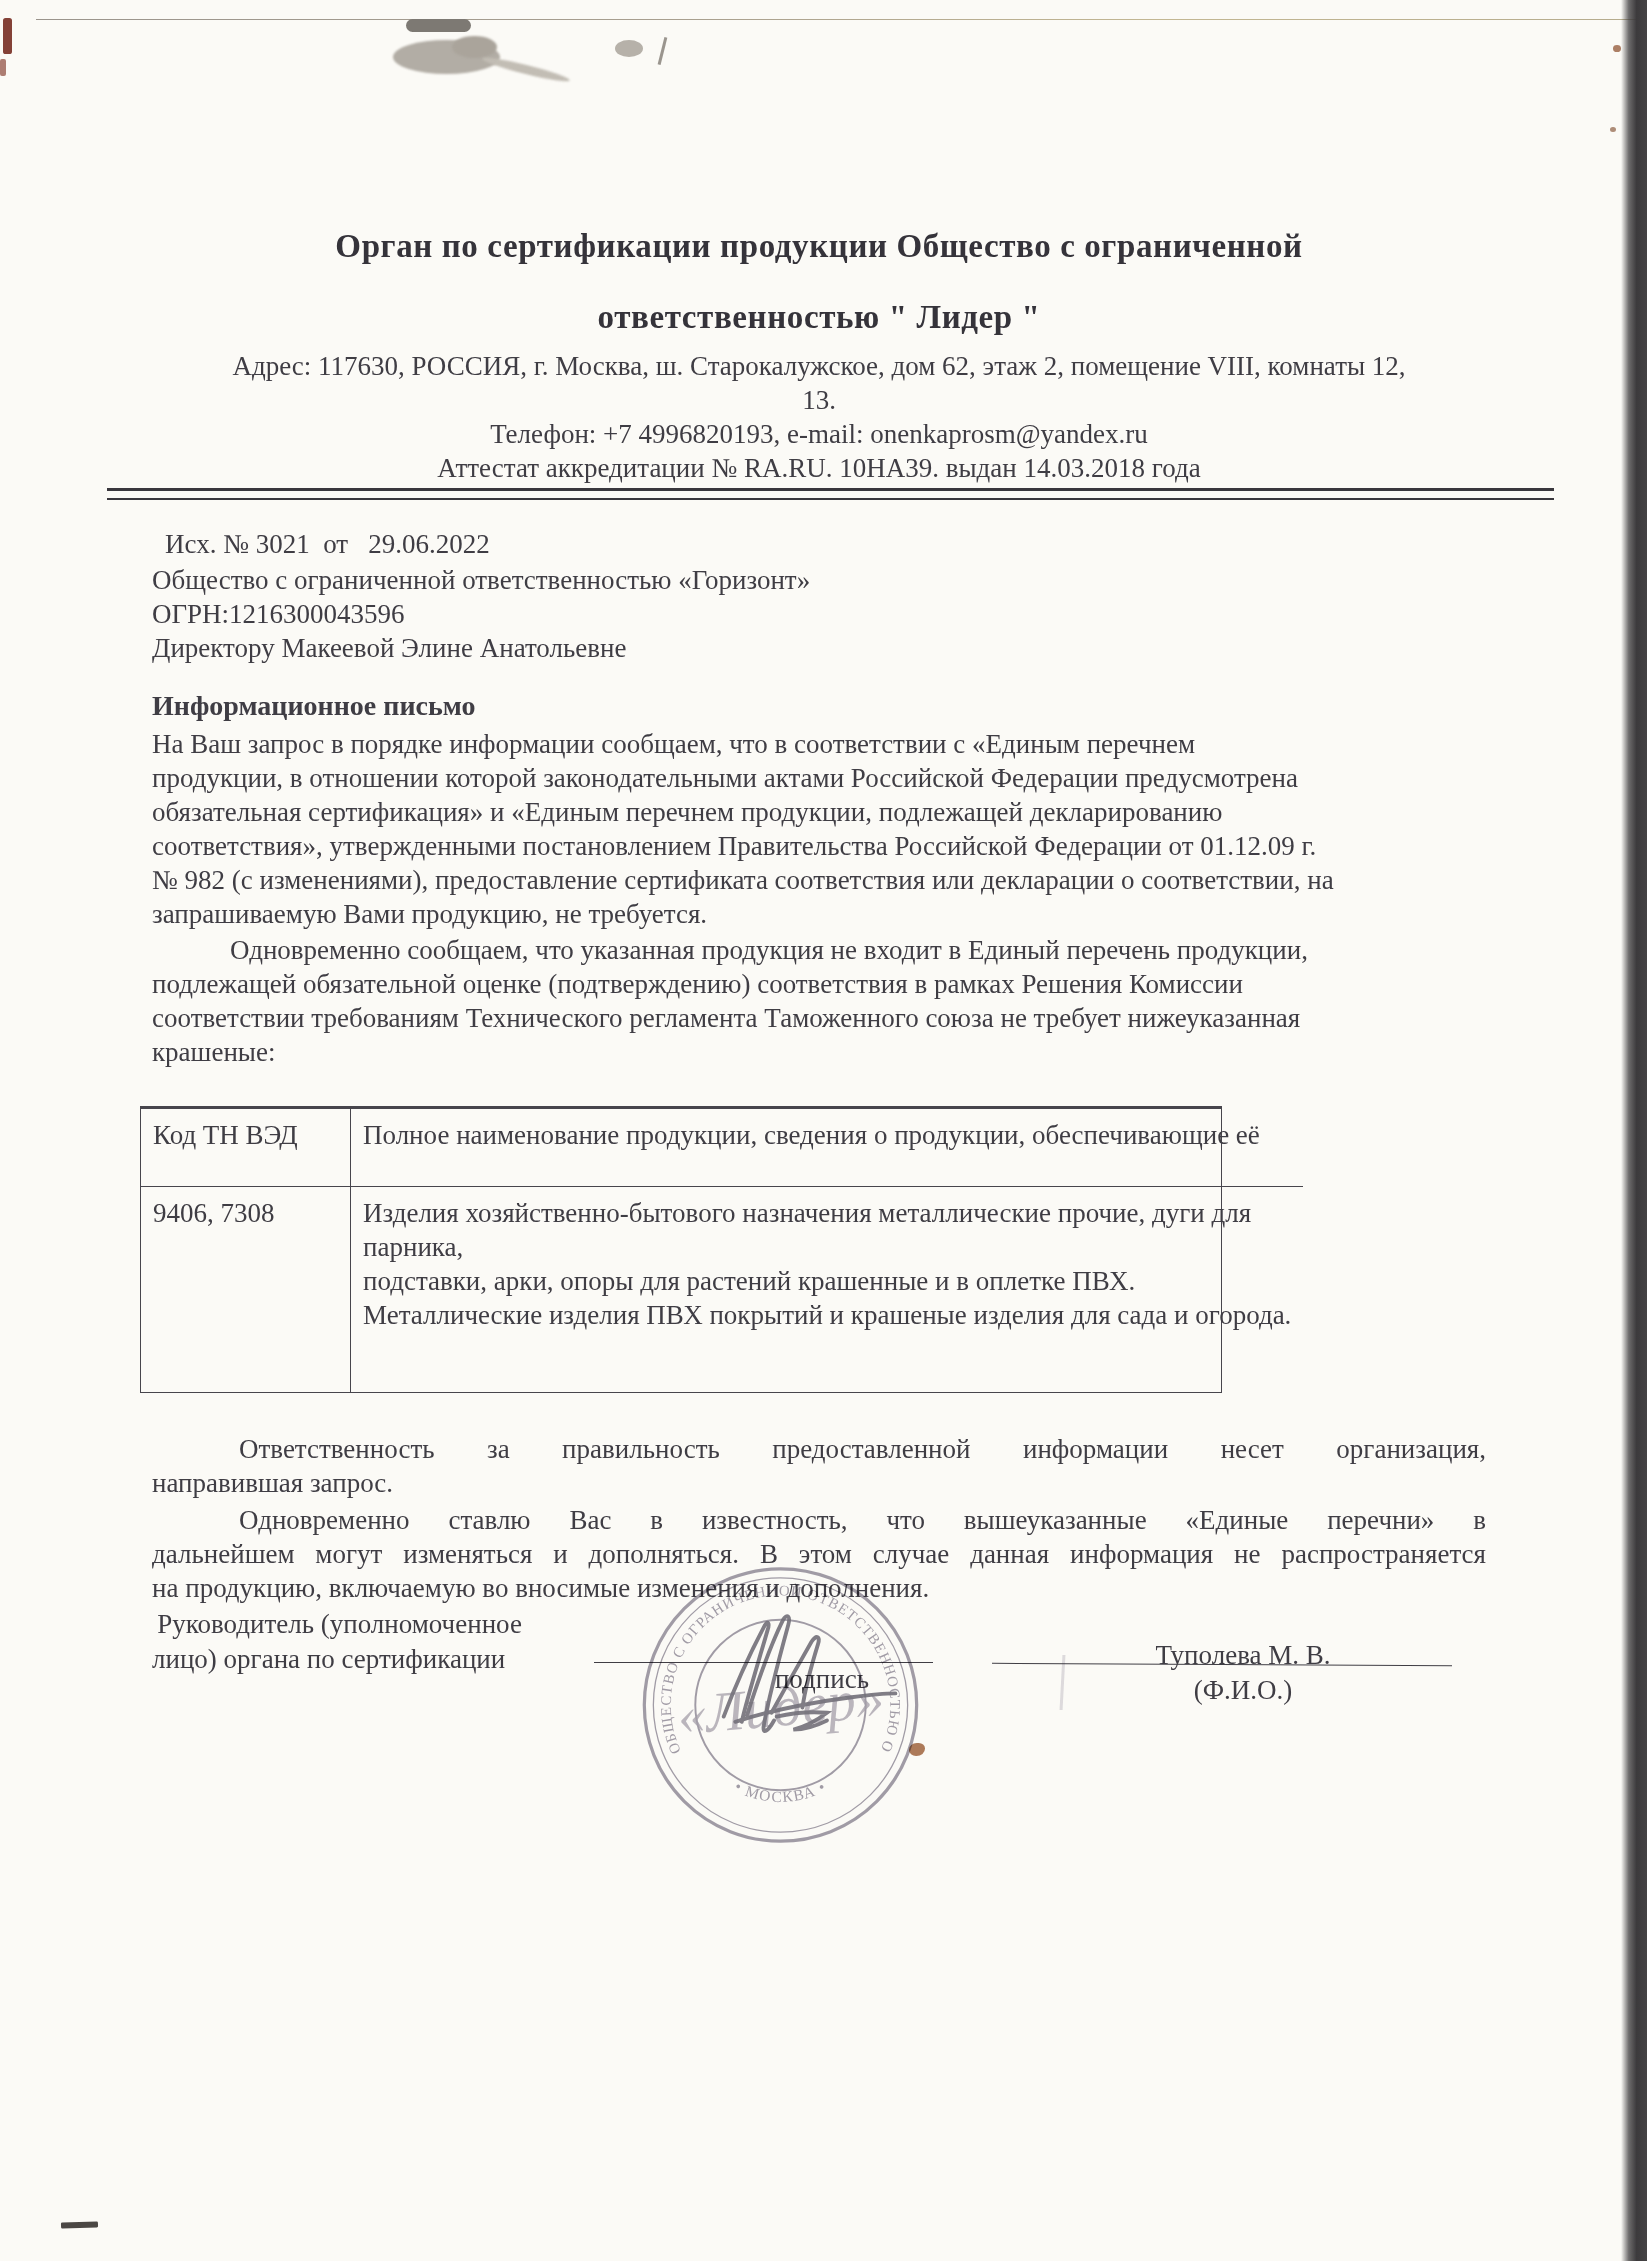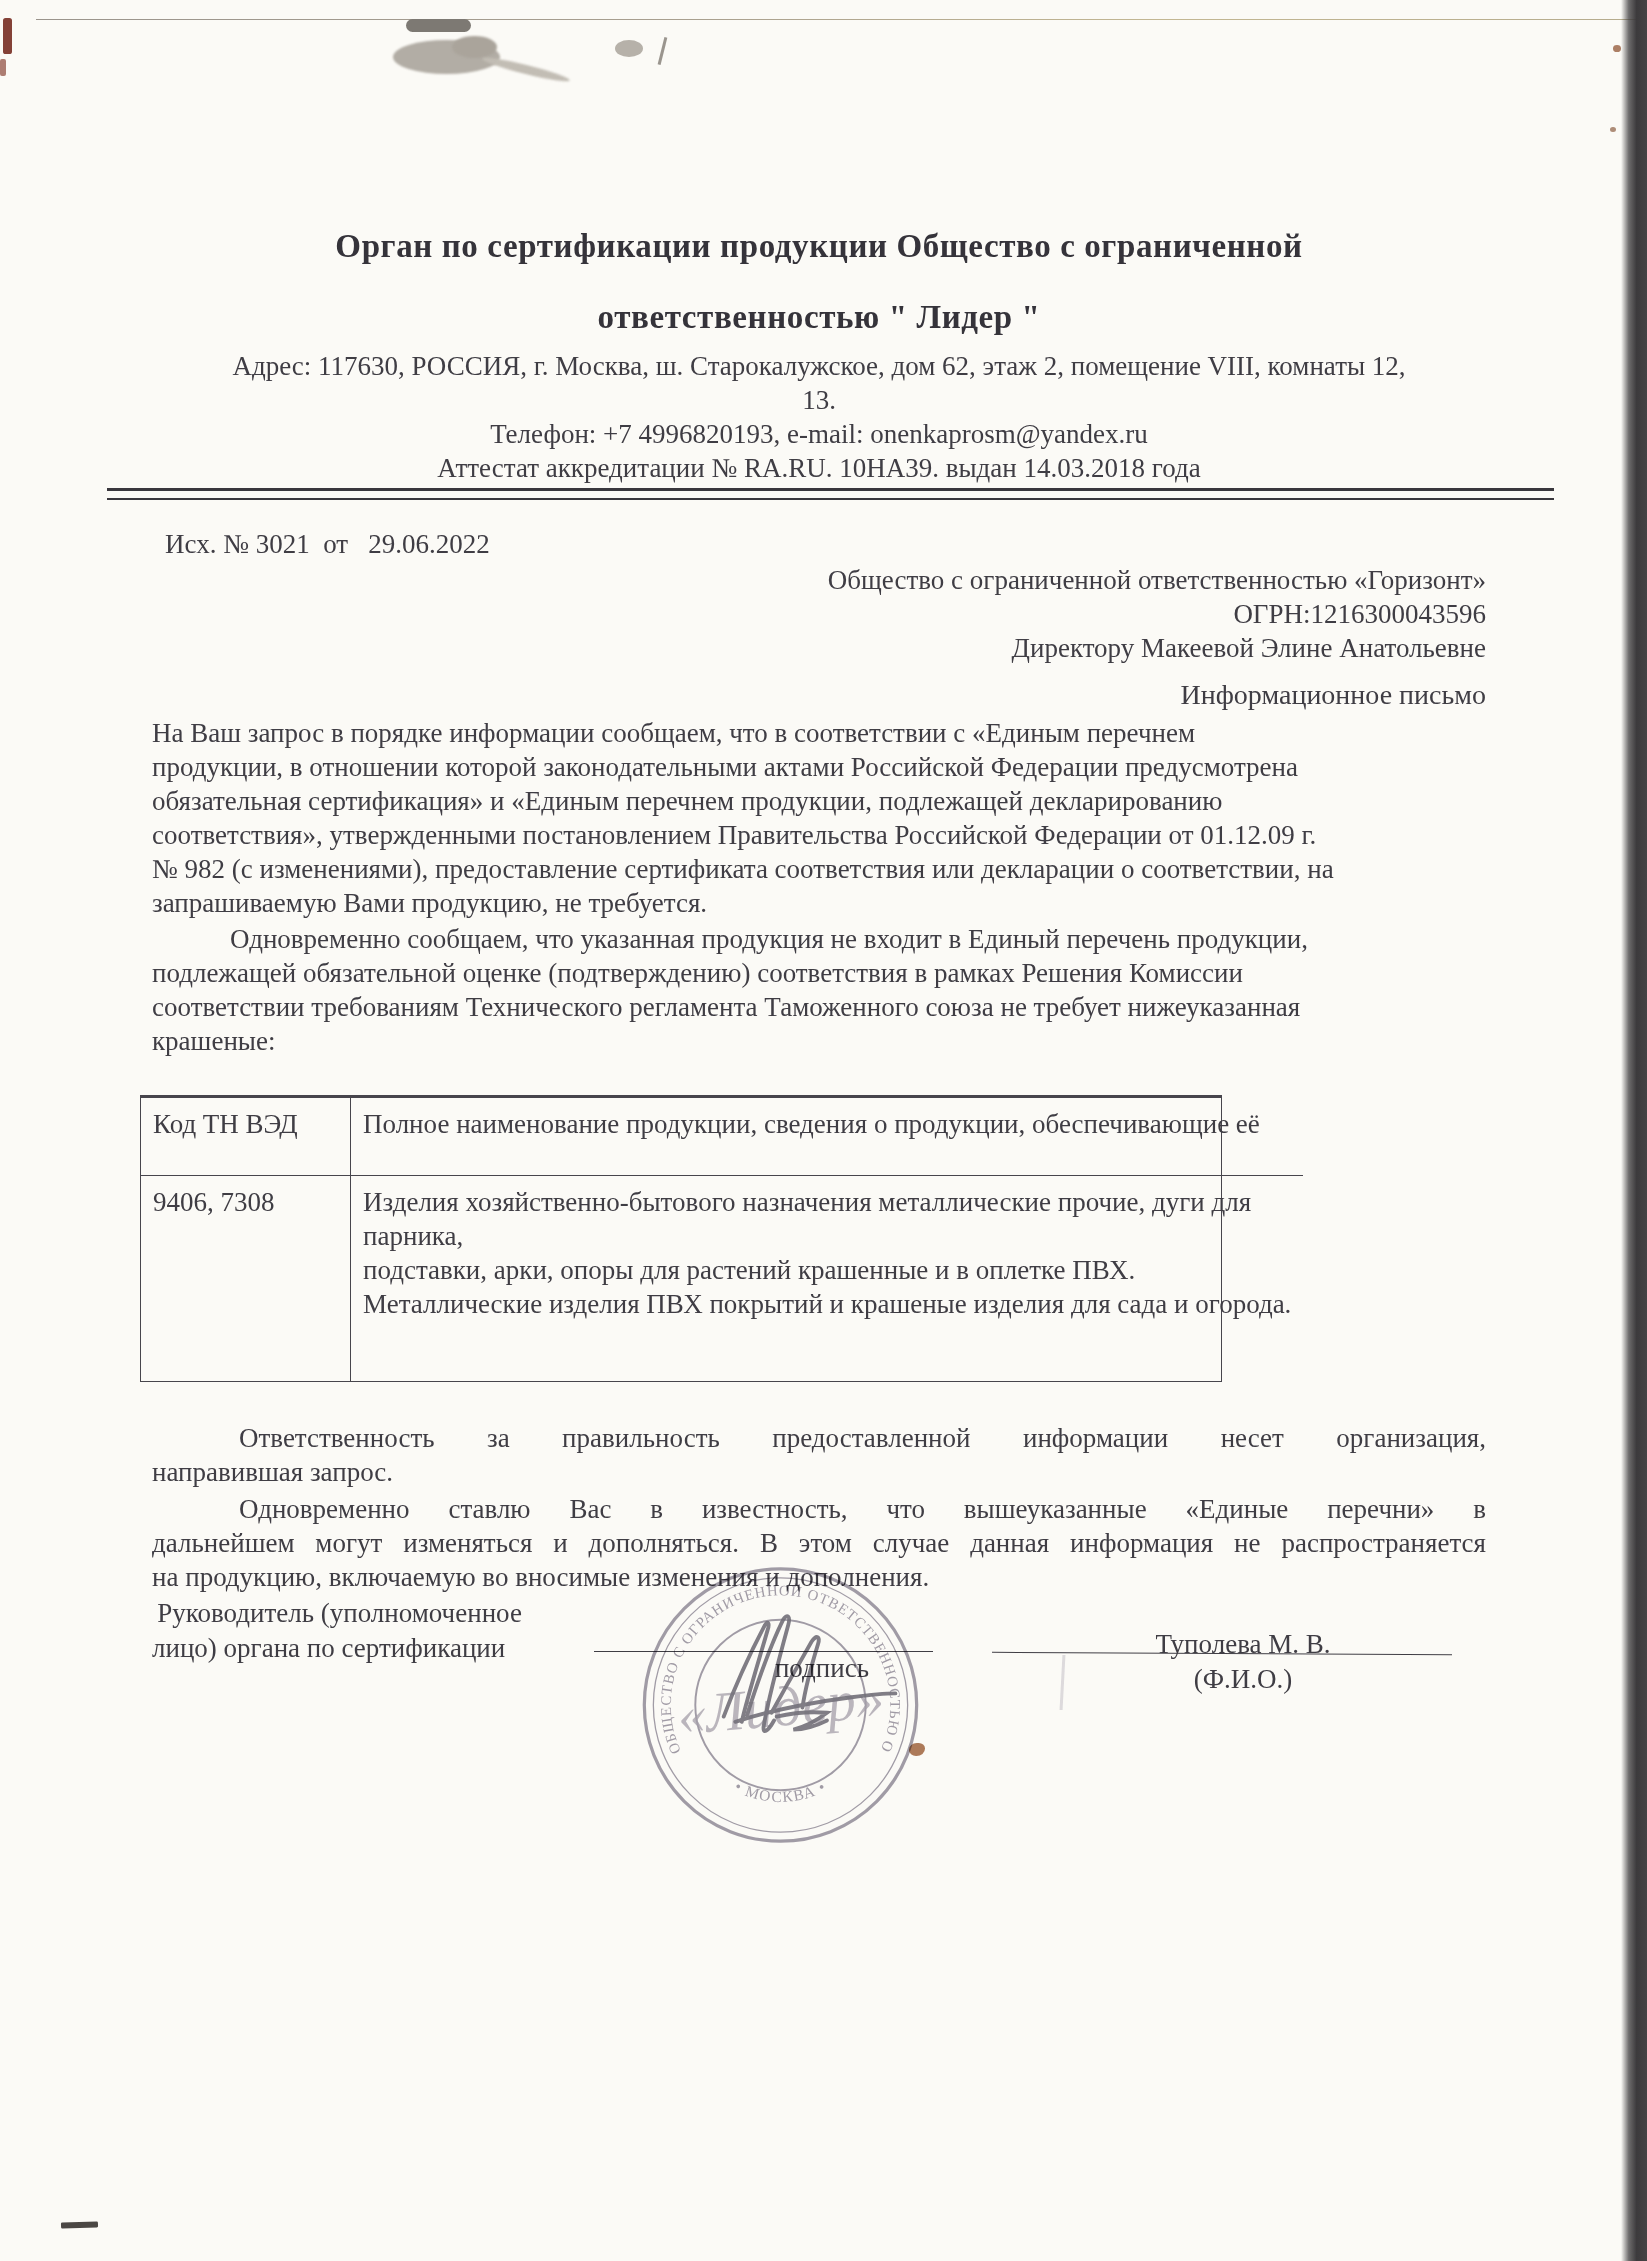--- a/index.html
+++ b/index.html
@@ -15,24 +15,24 @@
   .title { font-weight:bold; font-size:33px; line-height:39px; text-align:center; color:#35333a; letter-spacing:0.6px; }
   .t1 { margin-top:227px; }
   .t2 { margin-top:32px; }
   .lh-line { text-align:center; white-space:nowrap; }
   .lh-block { margin-top:11.6px; }
   .double-rule { margin-top:3.9px; margin-left:-45px; width:1447px; height:7px;
     border-top:3.2px solid #39373d; border-bottom:2.6px solid #39373d; }
 
   .ref-line { margin-top:27px; padding-left:13px; white-space:pre; }
 
-  .recipient { margin-top:1.3px; text-align:right; }
+  .recipient { margin-top:1.3px; }
   .recipient div { white-space:nowrap; }
 
-  .subject { margin-top:13px; text-align:right; font-weight:normal; font-size:28px; }
+  .subject { margin-top:24px; text-align:left; font-weight:bold; font-size:28px; }
 
   .para div { white-space:nowrap; }
   .p1 { margin-top:3.9px; }
   .p2 { margin-top:2.6px; }
   .indent1 { padding-left:78px; }
   .indent2 { padding-left:87px; }
   .jpara { margin-top:2.6px; }
   .jline { white-space:normal !important; text-align:justify; text-align-last:justify; }
   .p3 { margin-top:39px; }
 

